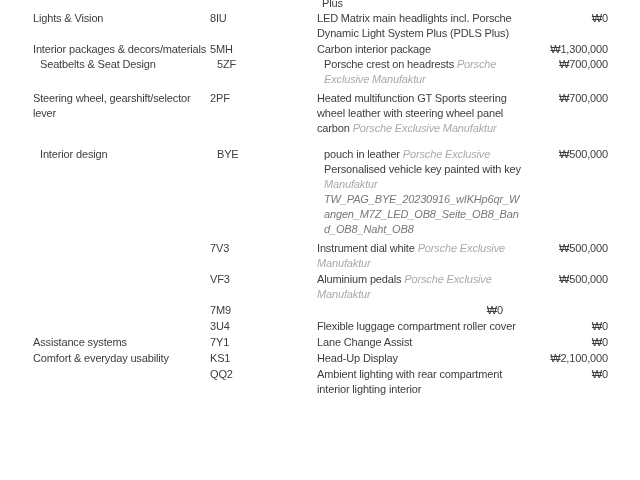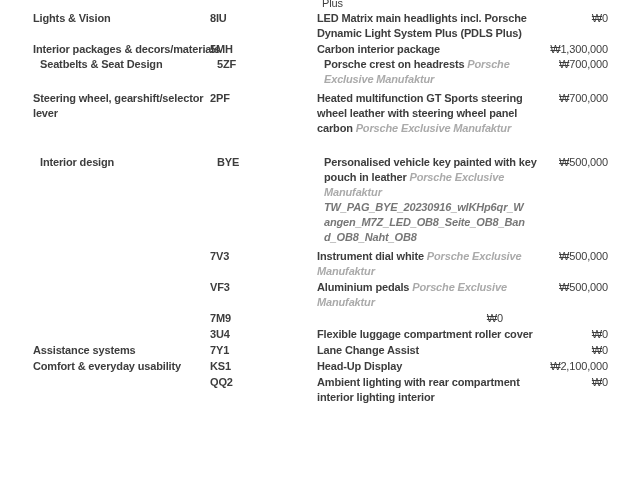--- a/index.html
+++ b/index.html
@@ -28,28 +28,27 @@
     line-height: 15px;
     white-space: nowrap;
   }
   .row {
     display: grid;
     grid-template-columns: 177px 107px 186px 1fr;
     align-items: start;
     margin-bottom: 1px;
   }
   .row.m0 { margin-bottom: 0; }
-  .row.m3 { margin-bottom: 19px; }
+  .row.m3 { margin-bottom: 11px; }
   .row.m4 { margin-bottom: 4px; margin-left: 7px; }
   .cell { min-width: 0; }
   .tline {
     display: block;
     line-height: 15px;
     white-space: nowrap;
-    font-weight: bold;
   }
   .seg-m    { color: #3d3d3d; font-style: normal; }
   .seg-pem  { color: #aaaaaa; font-style: italic; }
   .seg-note { color: #777777; font-style: italic; }
   .price {
     text-align: right;
     line-height: 15px;
     white-space: nowrap;
     color: #3d3d3d;
   }
@@ -114,22 +113,22 @@
         <div class="cell price">₩700,000</div>
       </div>
       <div class="row m4">
         <div class="cell">
           <span class="tline">Interior design</span>
         </div>
         <div class="cell">
           <span class="tline">BYE</span>
         </div>
         <div class="cell">
+          <span class="tline"><span class="seg-m">pouch in leather </span><span class="seg-pem">Porsche Exclusive</span></span>
           <span class="tline"><span class="seg-m">Personalised vehicle key painted with key</span></span>
-          <span class="tline"><span class="seg-m">pouch in leather </span><span class="seg-pem">Porsche Exclusive</span></span>
           <span class="tline"><span class="seg-pem">Manufaktur</span></span>
           <span class="tline"><span class="seg-note">TW_PAG_BYE_20230916_wIKHp6qr_W</span></span>
           <span class="tline"><span class="seg-note">angen_M7Z_LED_OB8_Seite_OB8_Ban</span></span>
           <span class="tline"><span class="seg-note">d_OB8_Naht_OB8</span></span>
         </div>
         <div class="cell price">₩500,000</div>
       </div>
       <div class="row">
         <div class="cell"></div>
         <div class="cell">

